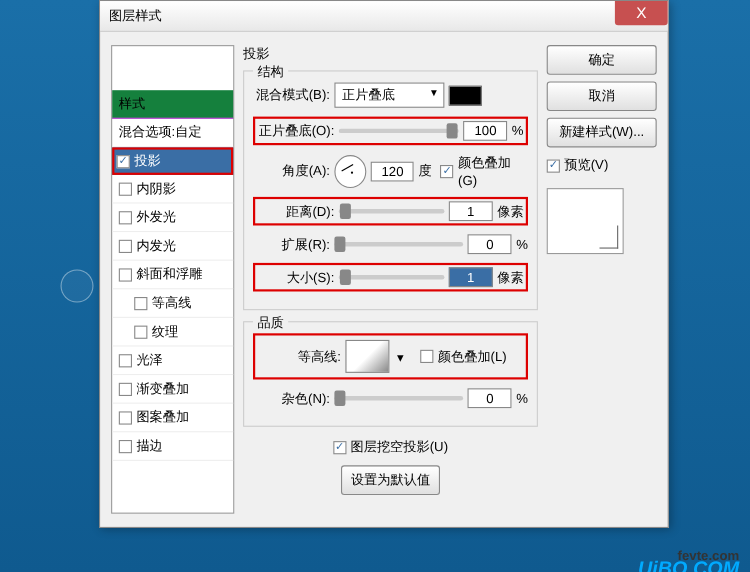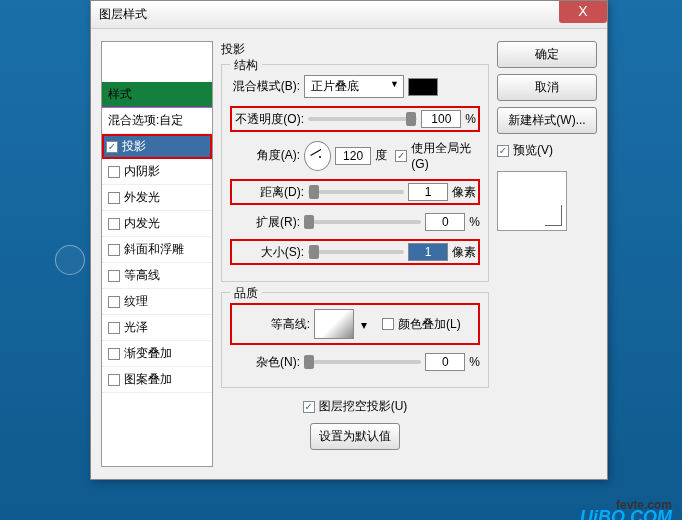--- a/index.html
+++ b/index.html
@@ -5,21 +5,21 @@
     * { box-sizing: border-box; margin: 0; padding: 0; font-family: "Microsoft YaHei", SimSun, sans-serif; font-size: 12px; }
     body { background: linear-gradient(180deg, #1a6fa8 0%, #0f5a8f 100%); width: 682px; height: 520px; position: relative; }
     .dialog { position: absolute; left: 90px; top: 0; width: 518px; height: 480px; background: #f0f0f0; border: 1px solid #888; box-shadow: 2px 2px 8px rgba(0,0,0,0.3); }
     .titlebar { height: 28px; background: linear-gradient(180deg, #fff 0%, #e8e8e8 100%); border-bottom: 1px solid #ccc; display: flex; align-items: center; padding-left: 8px; position: relative; }
     .close-btn { position: absolute; right: 0; top: 0; width: 48px; height: 22px; background: #c75050; color: #fff; text-align: center; line-height: 20px; border-bottom-left-radius: 3px; border-bottom-right-radius: 3px; font-size: 14px; cursor: pointer; }
     .dialog-body { display: flex; padding: 12px 10px; gap: 8px; height: calc(100% - 28px); }
     .styles-list { width: 112px; border: 1px solid #999; background: #fff; }
     .styles-header { border-bottom: 1px solid #d946ef; padding: 4px 6px; background: #15803d; margin-top: 40px; }
     .styles-item { padding: 4px 6px; border-bottom: 1px solid #eee; display: flex; align-items: center; gap: 4px; cursor: pointer; }
     .styles-item.selected { background: #3a6ea5; color: #fff; }
-    .styles-item.indent { padding-left: 6px; }
+    .styles-item.indent { padding-left: 20px; }
     .checkbox { width: 12px; height: 12px; border: 1px solid #888; background: #fff; display: inline-block; flex-shrink: 0; }
     .checkbox.checked::after { content: "✓"; color: #3a6ea5; font-size: 10px; line-height: 10px; display: block; text-align: center; }
     .styles-item.selected .checkbox.checked::after { color: #3a6ea5; }
     .center-panel { flex: 1; }
     .right-panel { width: 100px; display: flex; flex-direction: column; gap: 6px; }
     .btn { background: linear-gradient(180deg, #fff 0%, #e0e0e0 100%); border: 1px solid #888; border-radius: 3px; padding: 4px 8px; text-align: center; cursor: pointer; font-size: 12px; }
     .fieldset { border: 1px solid #ccc; margin-bottom: 10px; padding: 10px 8px 8px; position: relative; }
     .fieldset-title { position: absolute; top: -8px; left: 8px; background: #f0f0f0; padding: 0 4px; }
     .row { display: flex; align-items: center; gap: 4px; margin-bottom: 8px; position: relative; }
     .row-hl { border: 2px solid #d00; padding: 2px; }
@@ -94,46 +94,50 @@
         <span>光泽</span>
       </div>
       <div class="styles-item">
         <span class="checkbox"></span>
         <span>渐变叠加</span>
       </div>
       <div class="styles-item">
         <span class="checkbox"></span>
         <span>图案叠加</span>
       </div>
+      <div class="styles-item">
+        <span class="checkbox"></span>
+        <span>描边</span>
+      </div>
     </div>
 
     <div class="center-panel">
       <div style="margin-bottom:6px;">投影</div>
       <div class="fieldset">
         <div class="fieldset-title">结构</div>
         <div class="row">
           <span class="label">混合模式(B):</span>
           <div class="dropdown">正片叠底</div>
           <div class="color-swatch"></div>
         </div>
         <div class="row row-hl">
-          <span class="label">不透明度(O):</span>
+          <span class="label">正片叠底(O):</span>
           <div class="slider">
               <div class="slider-thumb" style="left:90%"></div>
             </div>
           <div class="num-input">100</div>
           <span>%</span>
         </div>
         <div class="row">
           <span class="label">角度(A):</span>
           <div class="angle-dial"></div>
           <div class="num-input">120</div>
           <span>度</span>
           <span class="checkbox checked" style="margin-left:4px"></span>
-          <span>使用全局光(G)</span>
+          <span>颜色叠加(G)</span>
         </div>
         <div class="row row-hl">
           <span class="label">距离(D):</span>
           <div class="slider">
               <div class="slider-thumb" style="left:1%"></div>
             </div>
           <div class="num-input">1</div>
           <span>像素</span>
         </div>
         <div class="row">

